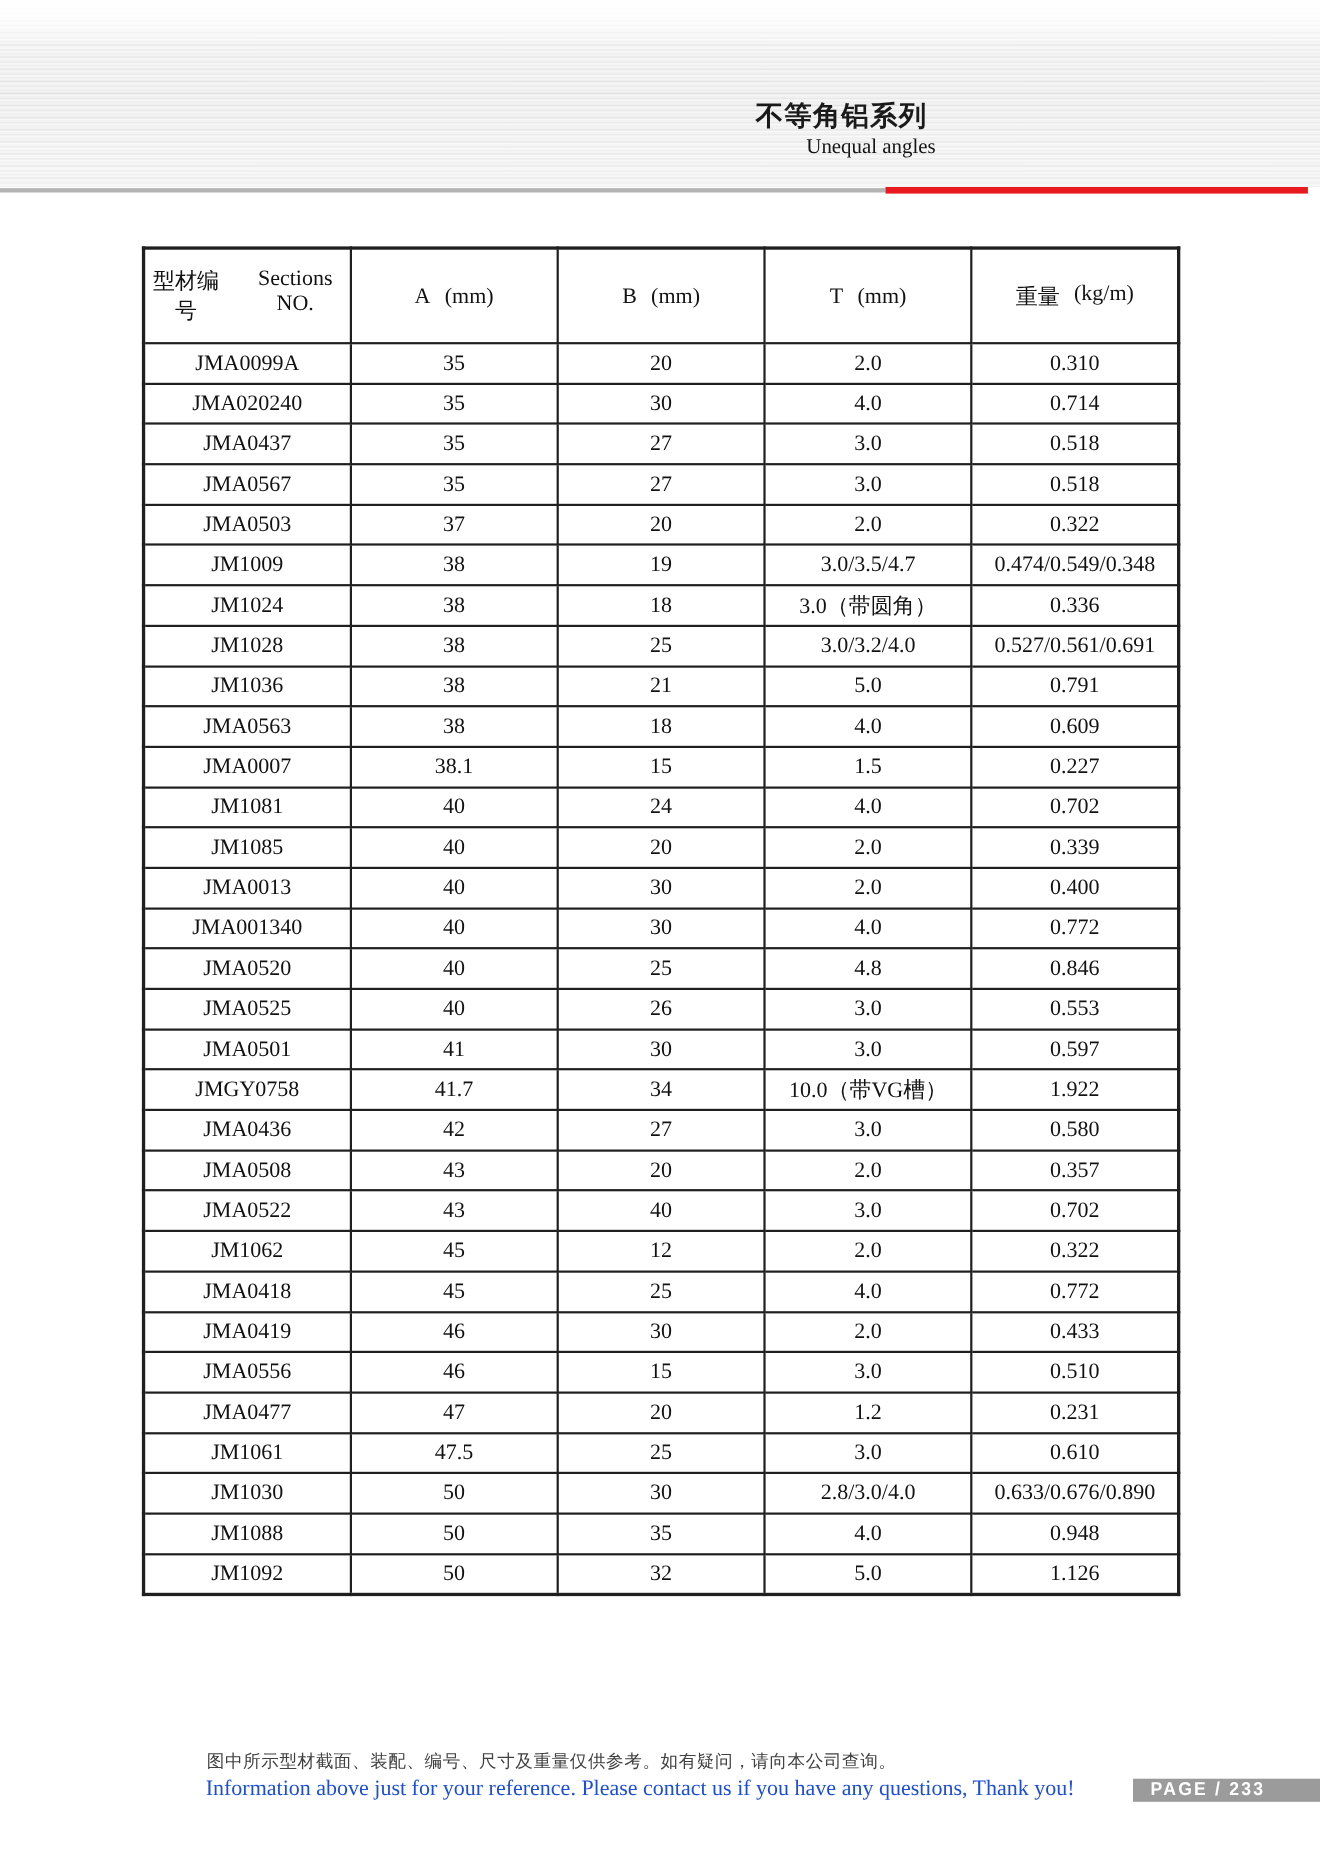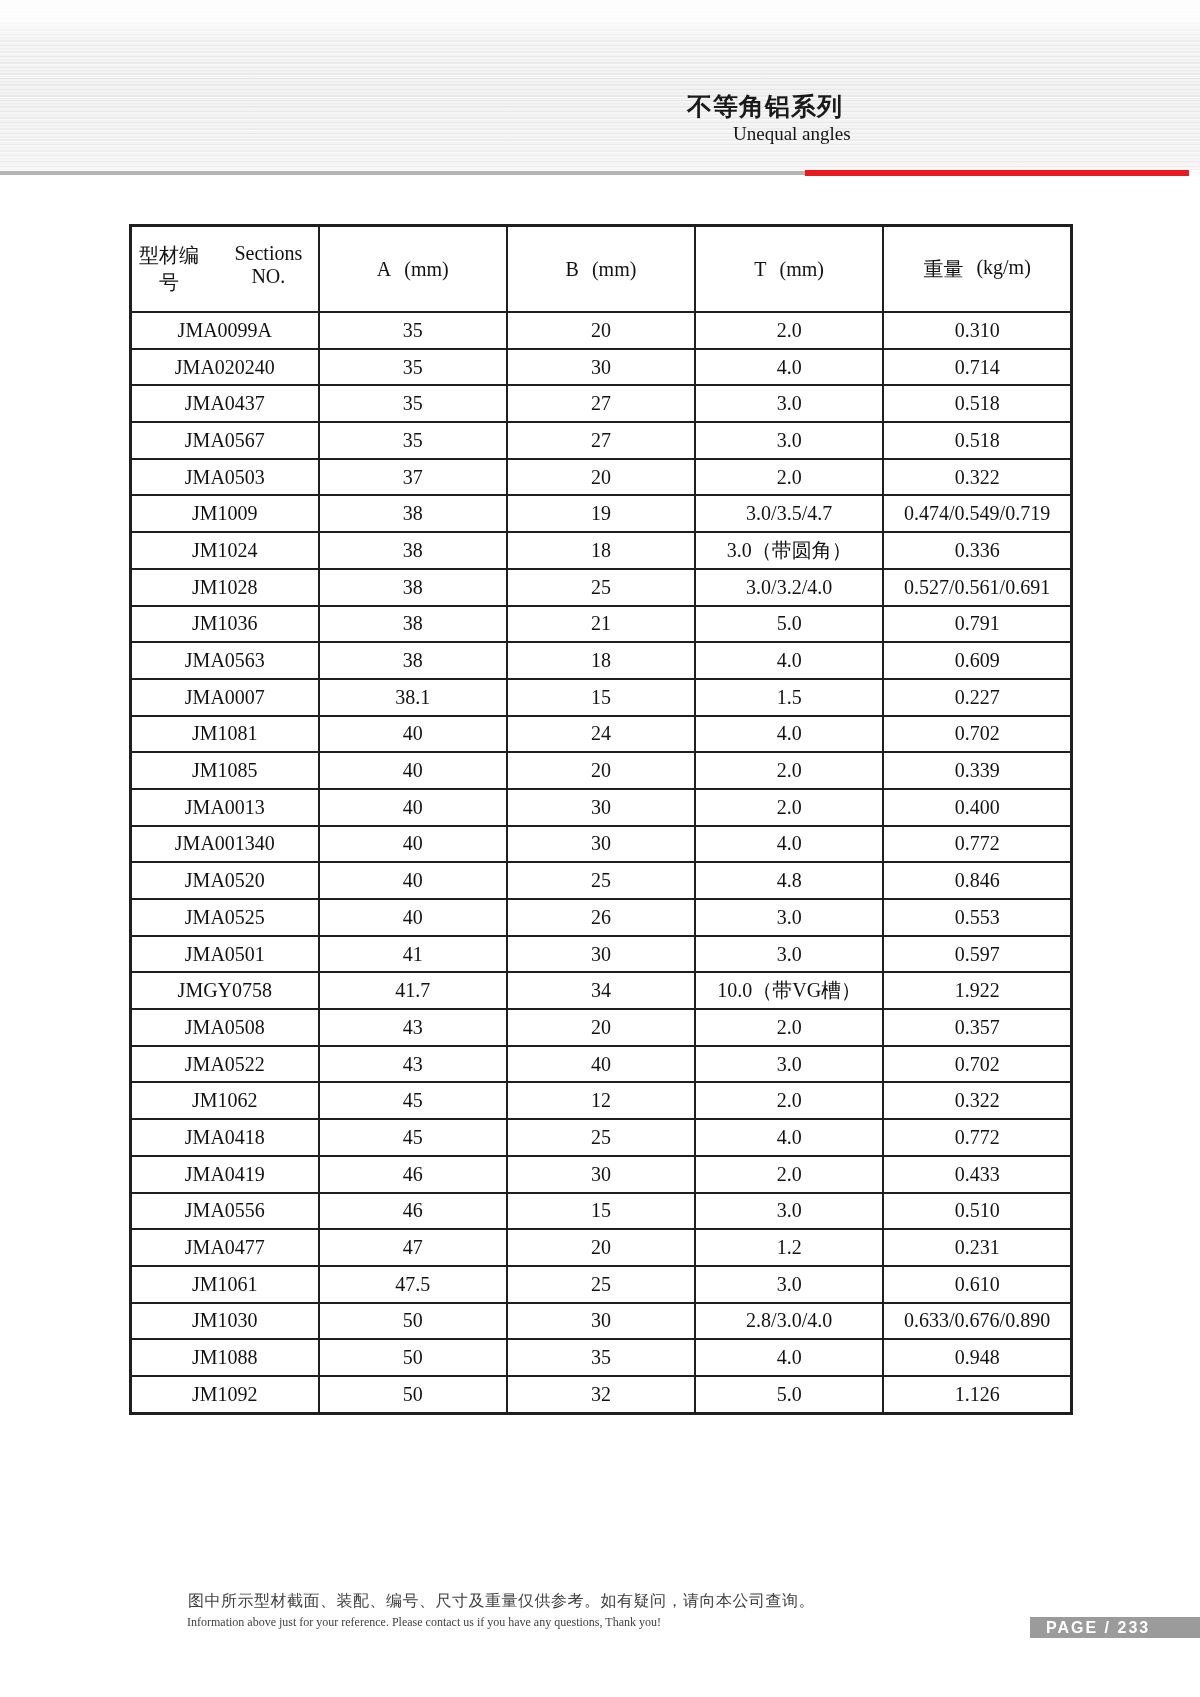--- a/index.html
+++ b/index.html
@@ -91,22 +91,22 @@
     font-family: "Liberation Sans", "DejaVu Sans", sans-serif;
     font-weight: normal;
     font-size: 16px;
     letter-spacing: 0.5px;
     color: #404040;
     white-space: nowrap;
   }
   .footer-en {
     position: absolute;
     left: 187px; top: 1615px;
-    font-size: 12px;
-    color: #404040;
+    font-size: 20px;
+    color: #1d4ed8;
     white-space: nowrap;
   }
 
   .page-badge {
     position: absolute;
     left: 1030px; top: 1617px;
     width: 192px; height: 21px;
     display: flex;
     align-items: center;
   }
@@ -212,21 +212,21 @@
           <td>37</td>
           <td>20</td>
           <td>2.0</td>
           <td>0.322</td>
         </tr>
         <tr>
           <td>JM1009</td>
           <td>38</td>
           <td>19</td>
           <td>3.0/3.5/4.7</td>
-          <td>0.474/0.549/0.719</td>
+          <td>0.474/0.549/0.348</td>
         </tr>
         <tr>
           <td>JM1024</td>
           <td>38</td>
           <td>18</td>
           <td>3.0（带圆角）</td>
           <td>0.336</td>
         </tr>
         <tr>
           <td>JM1028</td>
@@ -306,20 +306,27 @@
           <td>0.597</td>
         </tr>
         <tr>
           <td>JMGY0758</td>
           <td>41.7</td>
           <td>34</td>
           <td>10.0（带VG槽）</td>
           <td>1.922</td>
         </tr>
         <tr>
+          <td>JMA0436</td>
+          <td>42</td>
+          <td>27</td>
+          <td>3.0</td>
+          <td>0.580</td>
+        </tr>
+        <tr>
           <td>JMA0508</td>
           <td>43</td>
           <td>20</td>
           <td>2.0</td>
           <td>0.357</td>
         </tr>
         <tr>
           <td>JMA0522</td>
           <td>43</td>
           <td>40</td>

